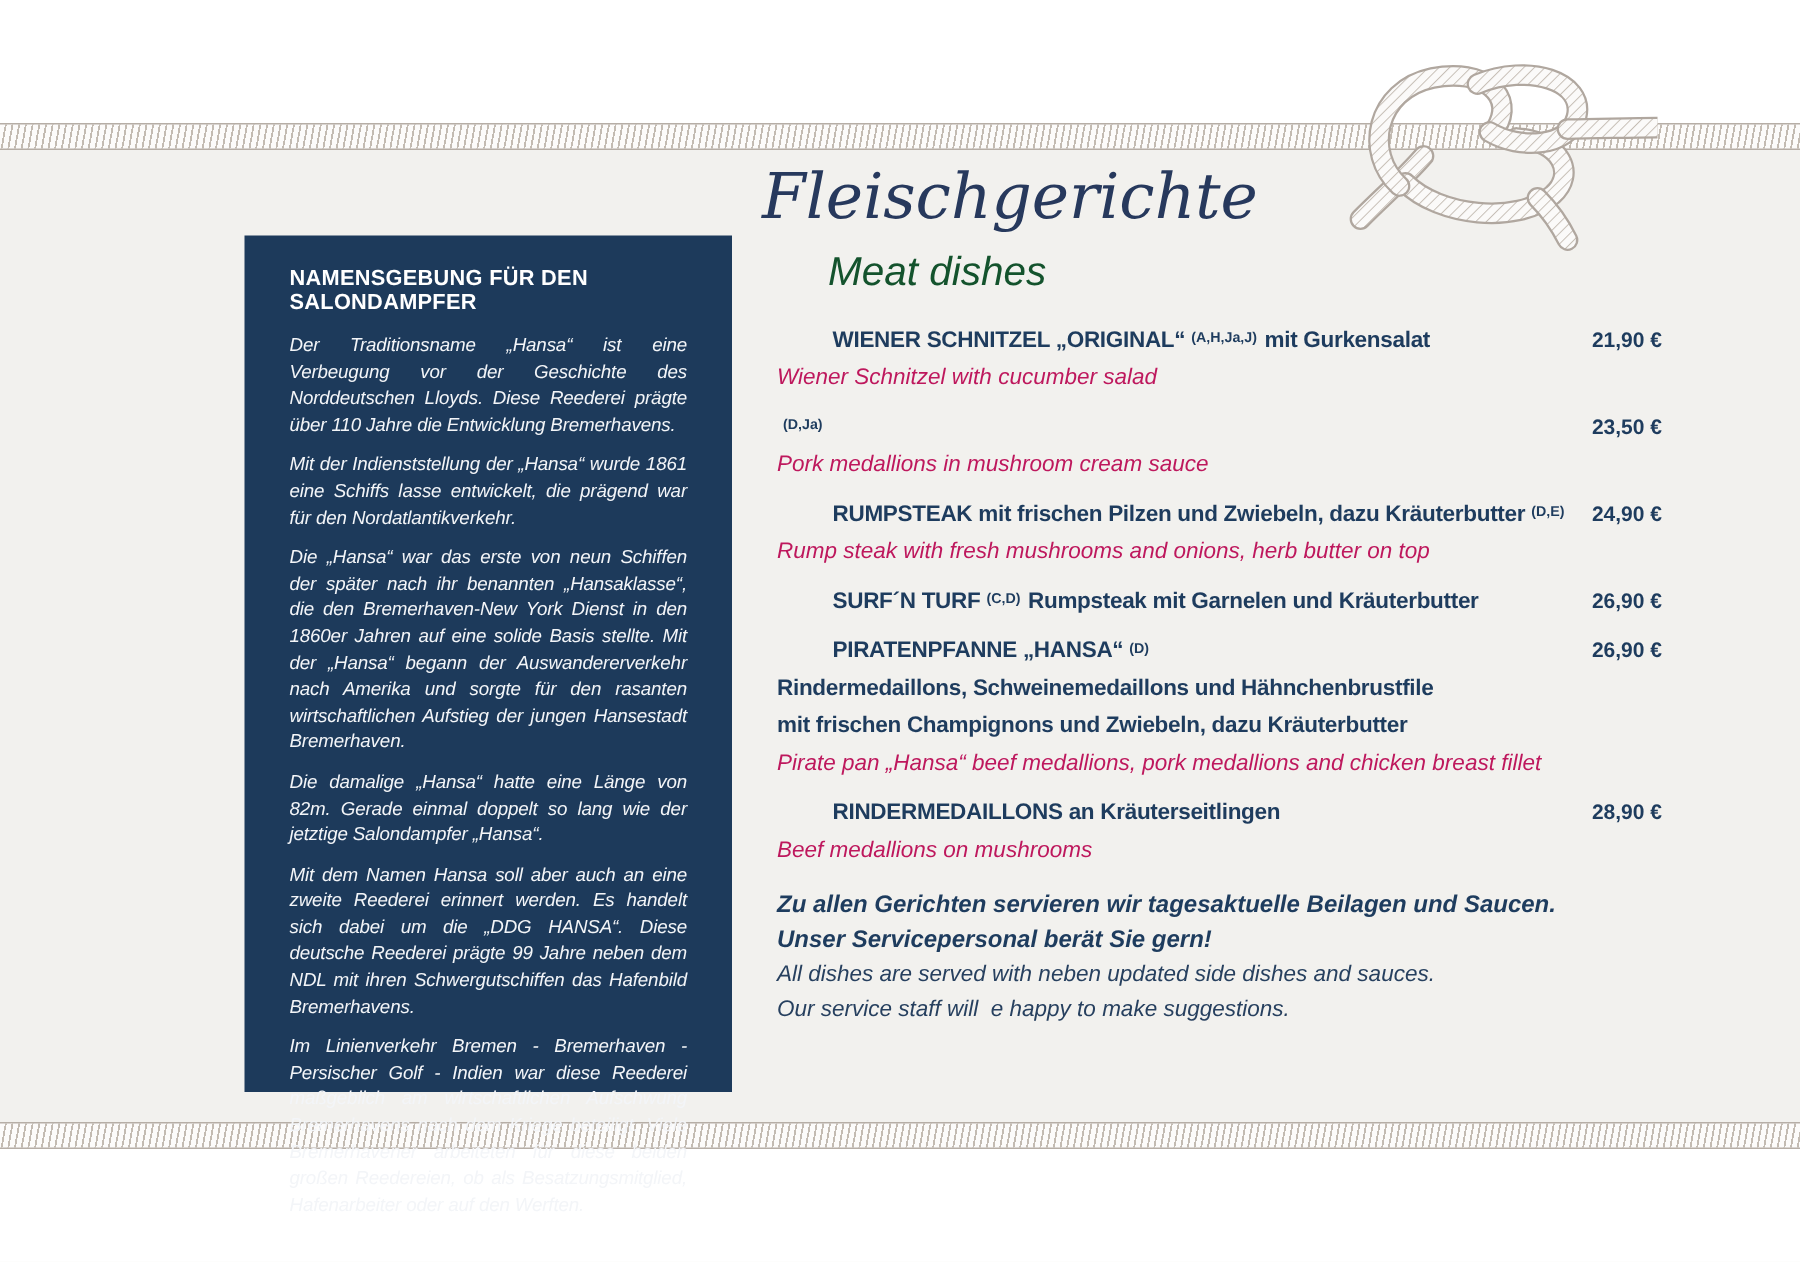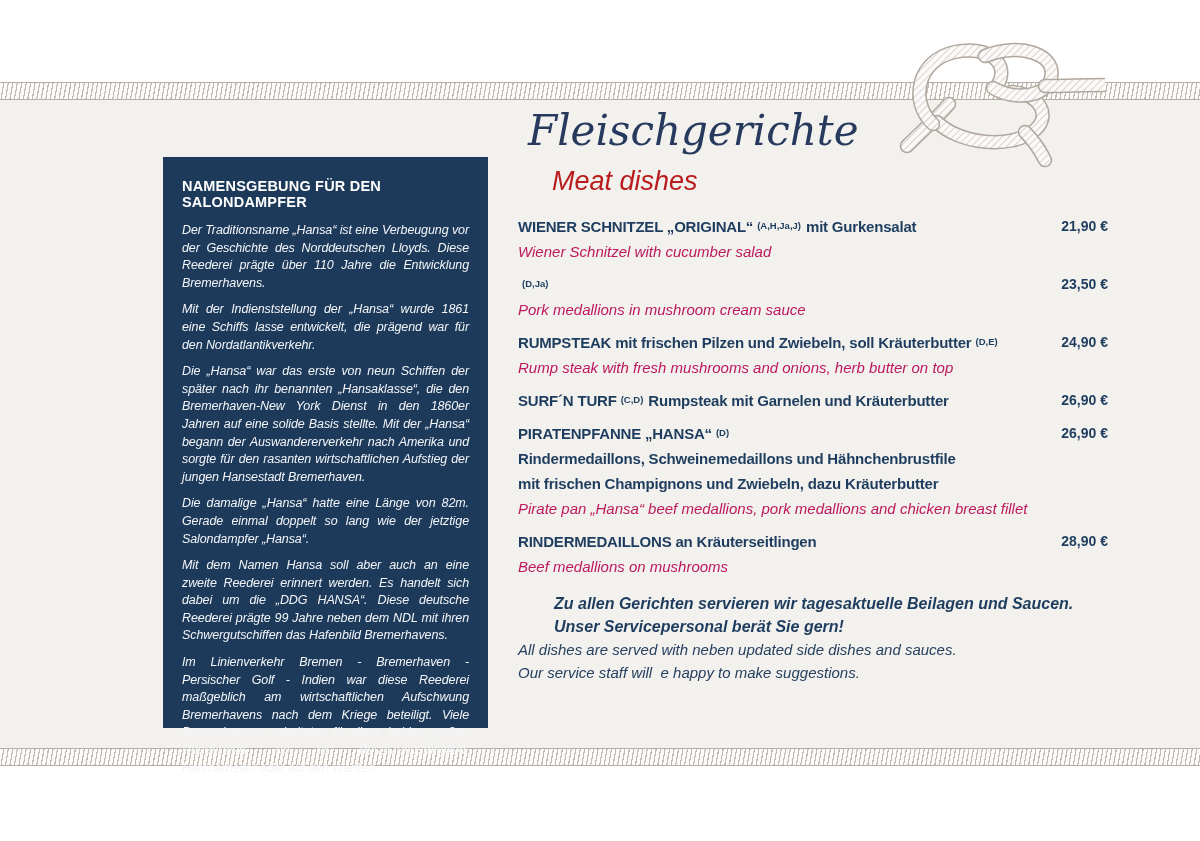--- a/index.html
+++ b/index.html
@@ -7,40 +7,40 @@
         font-family:"Liberation Sans",sans-serif;}
   .content-bg{position:absolute;left:0;top:100px;width:1200px;height:648px;background:#f2f1ee;}
   .rope{position:absolute;left:0;width:1200px;height:16px;
         border-top:1px solid #b6aea6;border-bottom:1px solid #b6aea6;
         background:#fcfbfa repeating-linear-gradient(100deg,rgba(0,0,0,0) 0 3.2px,#c3bbb2 3.2px 4.4px);}
   .rope-top{top:82px;}
   .rope-bottom{top:748px;}
   .knot{position:absolute;left:893px;top:26px;width:212px;height:142px;}
 
   .info{position:absolute;left:163px;top:157px;width:325px;height:571px;background:#1d3a5b;
-        color:#f3f5f8;box-sizing:border-box;padding:21px 19px;}
+        color:#f3f5f8;box-sizing:border-box;padding:21px 30px;}
   .info h2{margin:0 0 12px 0;font-size:14.5px;color:#ffffff;letter-spacing:.2px;font-weight:bold;}
   .info p{margin:0 0 9px 0;font-size:12.5px;line-height:17.6px;font-style:italic;
           text-align:justify;letter-spacing:-.1px;}
 
-  .script-title{position:absolute;left:528px;top:106px;font-family:"DejaVu Serif",serif;
+  .script-title{position:absolute;left:508px;top:106px;font-family:"DejaVu Serif",serif;
         font-style:italic;font-size:42px;color:#27395d;}
-  .subtitle{position:absolute;left:552px;top:166px;font-size:27px;font-style:italic;color:#b91c1c;}
+  .subtitle{position:absolute;left:552px;top:166px;font-size:27px;font-style:italic;color:#14532d;}
 
   .menu{position:absolute;left:518px;top:214px;width:590px;color:#1e3c5e;}
   .item{margin-bottom:8px;}
   .trow{display:flex;align-items:flex-start;}
-  .tname{font-weight:bold;font-size:15px;line-height:25px;letter-spacing:-.2px;}
+  .tname{font-weight:bold;font-size:15px;line-height:25px;letter-spacing:-.2px;margin-left:37px;}
   .tpost{margin-left:5px;}
   .sup{font-weight:bold;font-size:9.5px;position:relative;top:-1px;margin-left:4px;line-height:25px;}
   .price{margin-left:auto;font-weight:bold;font-size:14px;line-height:25px;white-space:nowrap;padding-left:10px;}
   .extra{font-weight:bold;font-size:15px;line-height:25px;letter-spacing:-.2px;}
   .desc{font-style:italic;font-size:15px;line-height:25px;color:#be185d;}
   .notes{margin-top:13px;}
-  .nb{font-weight:bold;font-style:italic;font-size:16px;line-height:23px;white-space:pre-wrap;margin-left:36px;}
+  .nb{font-weight:bold;font-style:italic;font-size:16px;line-height:23px;white-space:pre-wrap;}
   .ni{font-style:italic;font-size:15px;line-height:23px;white-space:pre-wrap;color:#27405f;}
 </style>
 </head>
 <body>
 
 <div class="page">
 
   <div class="content-bg"></div>
   <div class="rope rope-top"></div>
   <div class="rope rope-bottom"></div>
@@ -96,21 +96,21 @@
     <div class="item">
       <div class="trow">
         <span class="sup">(D,Ja)</span>
         <span class="price">23,50 €</span>
       </div>
       <div class="desc">Pork medallions in mushroom cream sauce</div>
     </div>
 
     <div class="item">
       <div class="trow">
-        <span class="tname">RUMPSTEAK mit frischen Pilzen und Zwiebeln, soll Kräuterbutter</span>
+        <span class="tname">RUMPSTEAK mit frischen Pilzen und Zwiebeln, dazu Kräuterbutter</span>
         <span class="sup">(D,E)</span>
         <span class="price">24,90 €</span>
       </div>
       <div class="desc">Rump steak with fresh mushrooms and onions, herb butter on top</div>
     </div>
 
     <div class="item">
       <div class="trow">
         <span class="tname">SURF´N TURF</span>
         <span class="sup">(C,D)</span>

